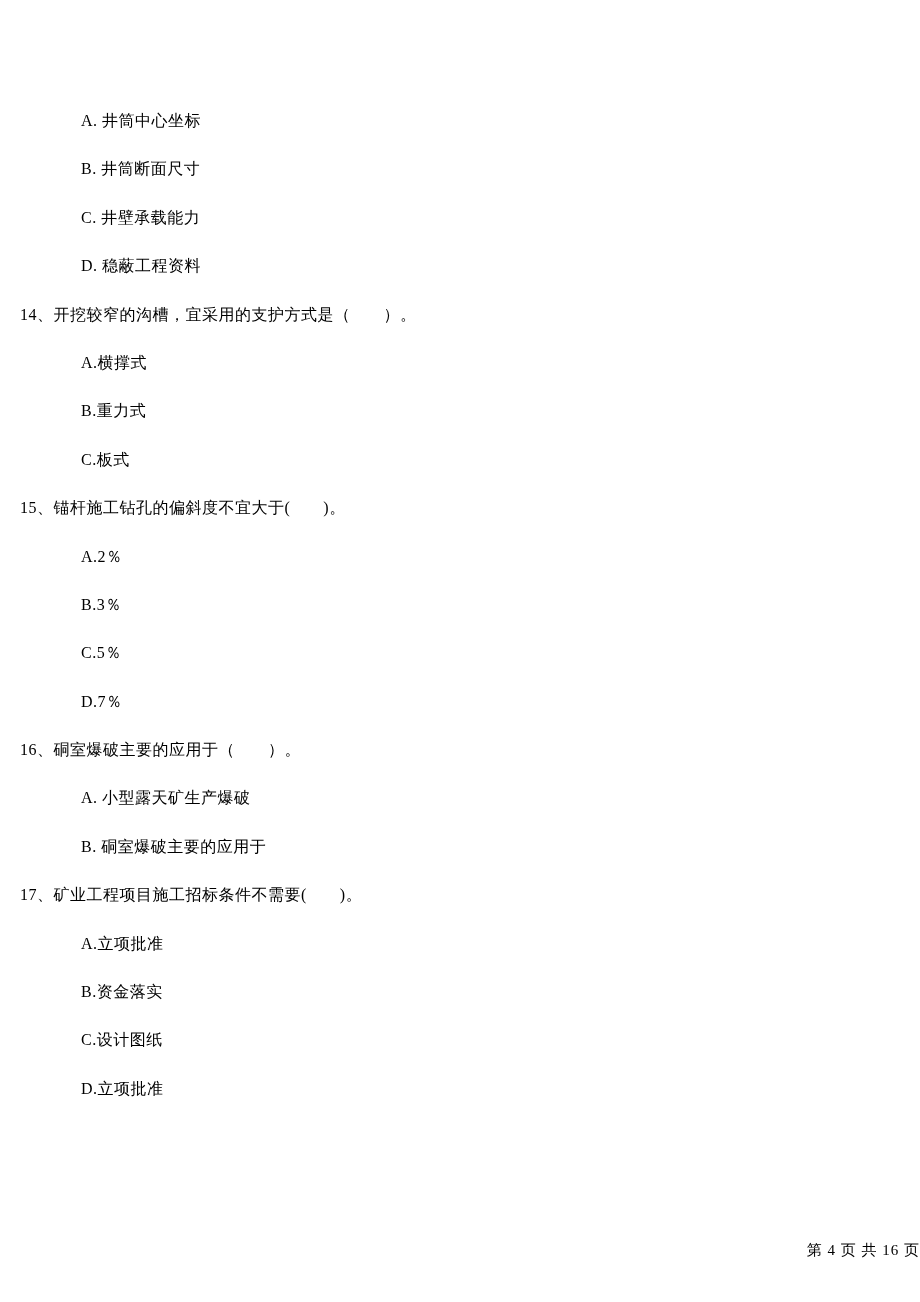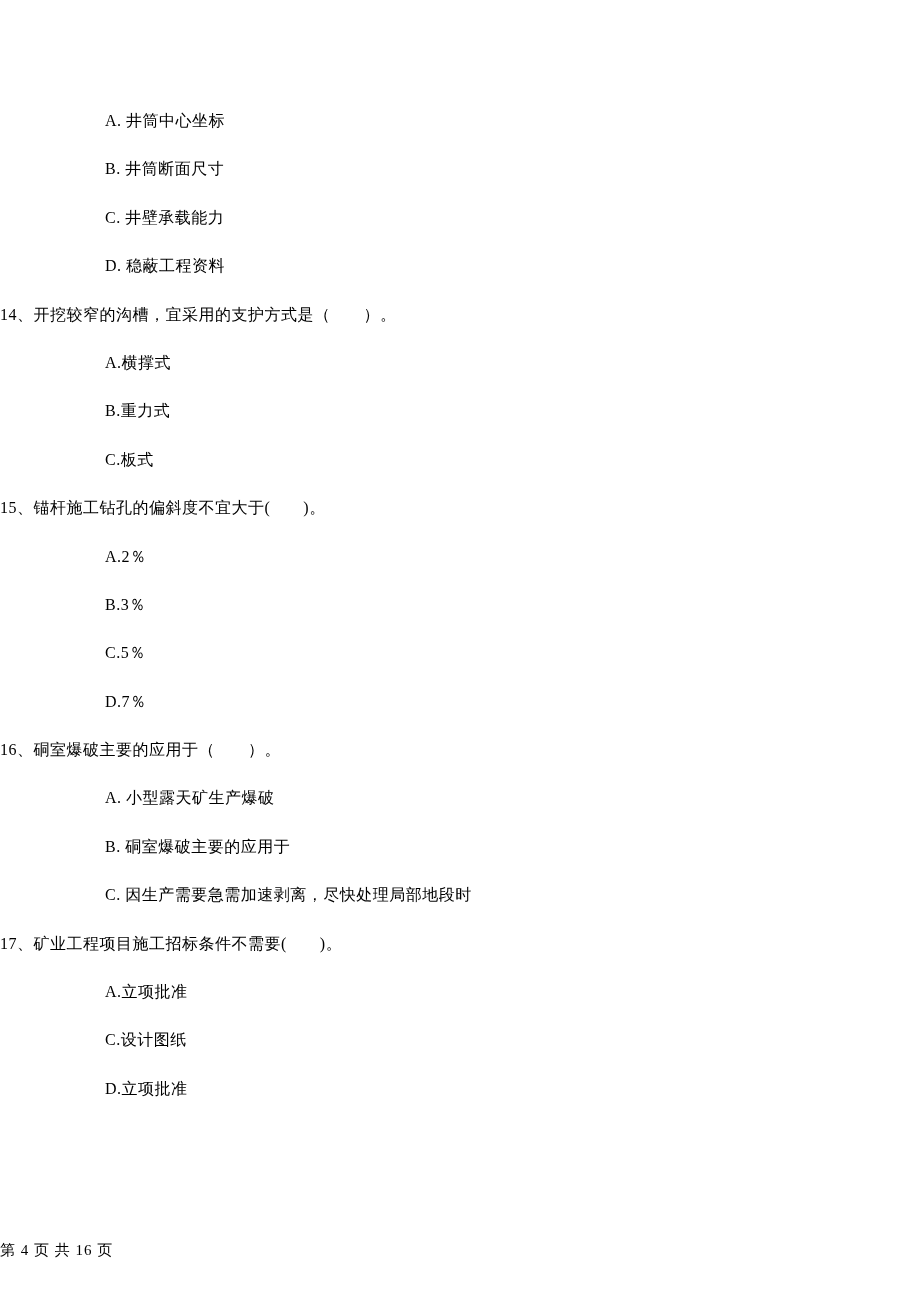--- a/index.html
+++ b/index.html
@@ -14,35 +14,36 @@
     position: relative;
   }
   .page {
     padding: 110px 0 0 0;
     box-sizing: border-box;
   }
   .option-line {
     font-size: 16px;
     line-height: 1.4;
     margin-bottom: 26px;
-    padding-left: 105px;
+    padding-left: 81px;
     letter-spacing: 0.5px;
   }
   .question-line {
     font-size: 16px;
     line-height: 1.4;
     margin-bottom: 26px;
     letter-spacing: 0.5px;
+    margin-left: 20px;
   }
   .footer {
     position: absolute;
     bottom: 42px;
     left: 0;
     right: 0;
-    text-align: left;
+    text-align: right;
     font-size: 15px;
     letter-spacing: 1px;
   }
 </style>
 </head>
 <body>
 
 <div class="page">
 
   <div class="option-line">A.  井筒中心坐标</div>
@@ -63,25 +64,25 @@
   <div class="option-line">A.2％</div>
   <div class="option-line">B.3％</div>
   <div class="option-line">C.5％</div>
   <div class="option-line">D.7％</div>
 
   <div class="question-line">
     <span>16、</span><span>硐室爆破主要的应用于（　　）。</span>
   </div>
   <div class="option-line">A.  小型露天矿生产爆破</div>
   <div class="option-line">B.  硐室爆破主要的应用于</div>
-  <div class="option-line">C.  因生产需要急需加速剥离，尽快处理局部地段时</div>
 
   <div class="question-line">
     <span>17、</span><span>矿业工程项目施工招标条件不需要(　　)。</span>
   </div>
   <div class="option-line">A.立项批准</div>
+  <div class="option-line">B.资金落实</div>
   <div class="option-line">C.设计图纸</div>
   <div class="option-line">D.立项批准</div>
 
 
 </div>
 
 <div class="footer">第 4 页 共 16 页</div>
 
 </body></html>

